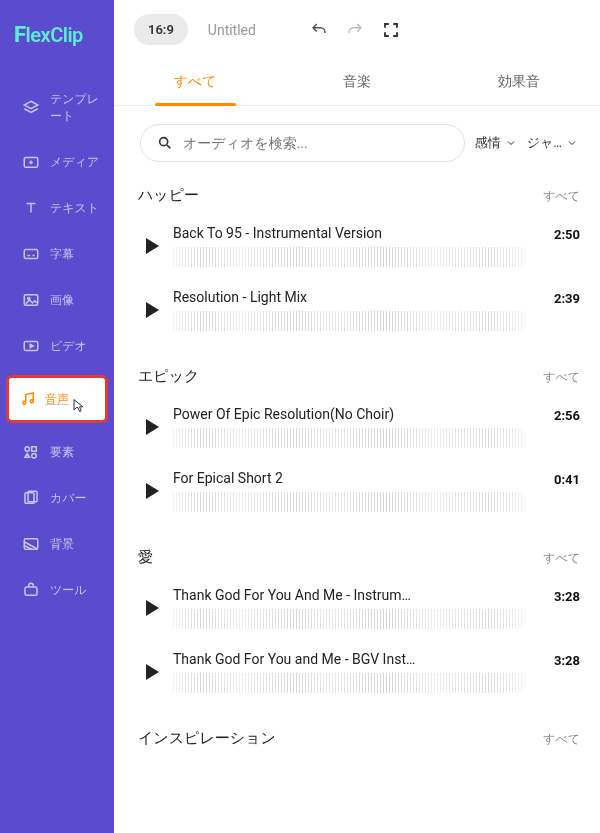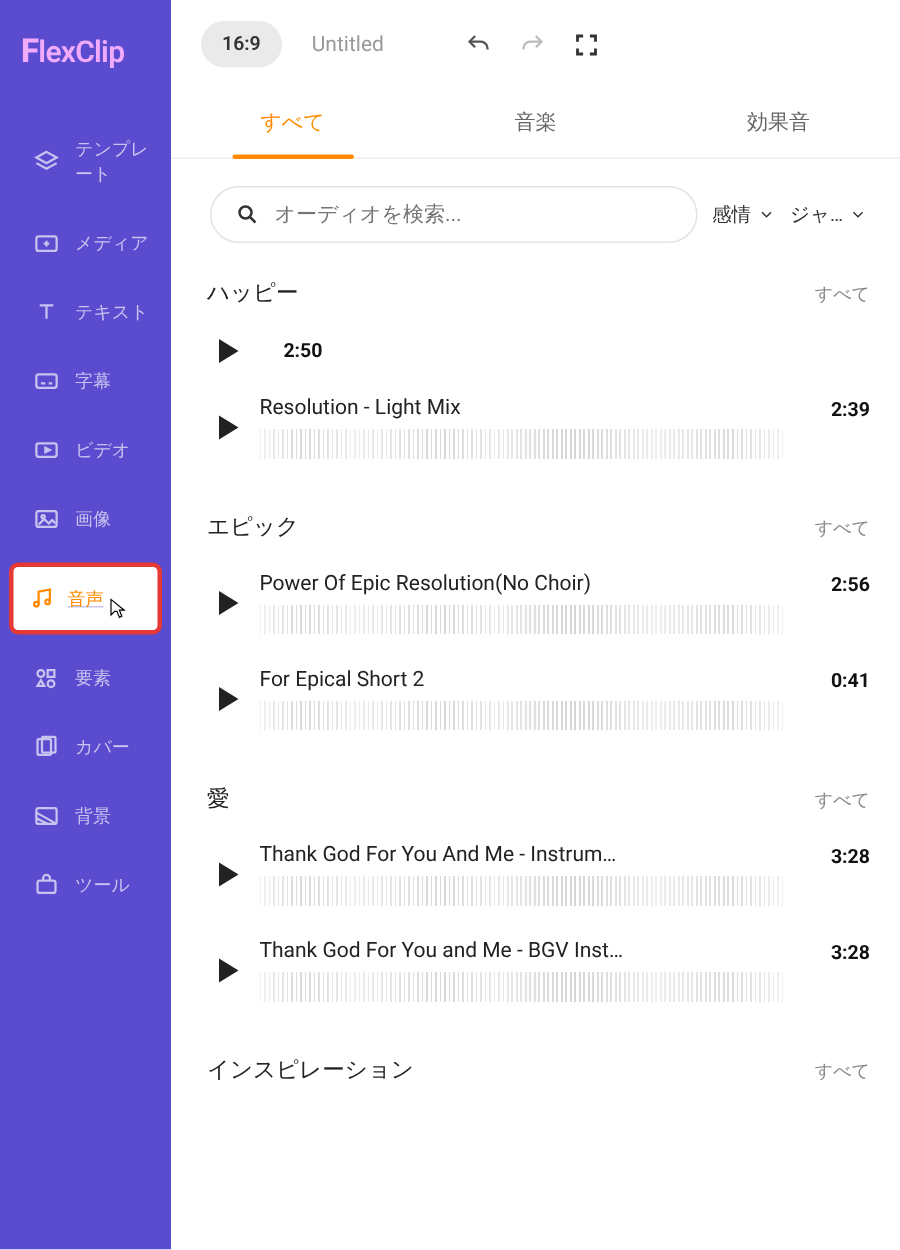--- a/index.html
+++ b/index.html
@@ -1,18 +1,18 @@
 <!DOCTYPE html>
 <html><head>
 <meta charset="utf-8">
 <style>
   * { margin: 0; padding: 0; box-sizing: border-box; font-family: -apple-system, BlinkMacSystemFont, "Segoe UI", Roboto, sans-serif; }
   body { width: 600px; height: 833px; overflow: hidden; background: #fff; display: flex; }
   .sidebar { width: 114px; background: #5a4bcf; display: flex; flex-direction: column; }
-  .logo { color: #f0abfc; font-size: 20px; font-weight: 600; padding: 22px 10px 30px 14px; letter-spacing: -0.5px; }
+  .logo { color: #5eead4; font-size: 20px; font-weight: 600; padding: 22px 10px 30px 14px; letter-spacing: -0.5px; }
   .logo .f { font-weight: 800; font-size: 22px; }
   .side-items { display: flex; flex-direction: column; gap: 0; }
   .side-item { display: flex; align-items: center; gap: 10px; padding: 14px 10px 14px 22px; color: #c9c3f0; font-size: 12px; cursor: pointer; position: relative; }
   .side-item svg { width: 18px; height: 18px; flex-shrink: 0; }
   .side-item.active-wrap { padding: 6px 6px; }
   .side-active-box { background: #fff; border: 3px solid #e53935; border-radius: 6px; width: 100%; padding: 12px 10px; display: flex; align-items: center; gap: 8px; position: relative; text-decoration: underline; }
   .side-active-box svg.music { width: 18px; height: 18px; }
   .side-active-box .lbl { color: #ff8a00; font-size: 12px; font-weight: 500; }
   .side-active-box svg.cursor { width: 14px; height: 16px; position: absolute; right: 20px; bottom: 6px; }
   .main { flex: 1; display: flex; flex-direction: column; height: 833px; }
@@ -81,33 +81,33 @@
     <div class="side-item">
       <svg viewBox="0 0 24 24" fill="none" stroke="#c9c3f0" stroke-width="2">
           <rect x="3" y="6" width="18" height="12" rx="2"></rect>
           <path d="M7 14h4M14 14h3"></path>
         </svg>
       <span>字幕</span>
     </div>
 
     <div class="side-item">
       <svg viewBox="0 0 24 24" fill="none" stroke="#c9c3f0" stroke-width="2">
-          <rect x="3" y="6" width="18" height="12" rx="2"></rect>
-          <path d="M11 10l4 2-4 2z" fill="#c9c3f0"></path>
-        </svg>
-      <span>ビデオ</span>
-    </div>
-
-    <div class="side-item">
-      <svg viewBox="0 0 24 24" fill="none" stroke="#c9c3f0" stroke-width="2">
           <rect x="3" y="5" width="18" height="14" rx="2"></rect>
           <circle cx="9" cy="10" r="1.5"></circle>
           <path d="M5 17l5-5 4 4 3-3 3 3"></path>
         </svg>
       <span>画像</span>
+    </div>
+
+    <div class="side-item">
+      <svg viewBox="0 0 24 24" fill="none" stroke="#c9c3f0" stroke-width="2">
+          <rect x="3" y="6" width="18" height="12" rx="2"></rect>
+          <path d="M11 10l4 2-4 2z" fill="#c9c3f0"></path>
+        </svg>
+      <span>ビデオ</span>
     </div>
 
     <div class="side-item active-wrap">
       <div class="side-active-box">
         <svg class="music" viewBox="0 0 24 24" fill="none" stroke="#ff8a00" stroke-width="2">
             <path d="M9 17V6l10-2v11"></path>
             <circle cx="7" cy="17" r="2"></circle>
             <circle cx="17" cy="15" r="2"></circle>
           </svg>
         <span class="lbl">音声</span>
@@ -202,20 +202,24 @@
       </div>
     </div>
 
     <div class="section">
       <div class="sec-head">
         <div class="sec-title">ハッピー</div>
         <div class="sec-all">すべて</div>
       </div>
       <div class="track">
         <div class="play-btn"></div>
+        <div class="track-body">
+          <div class="track-title">Back To 95 - Instrumental Version</div>
+          <div class="wave"></div>
+        </div>
         <div class="dur">2:50</div>
       </div>
       <div class="track">
         <div class="play-btn"></div>
         <div class="track-body">
           <div class="track-title">Resolution - Light Mix</div>
           <div class="wave"></div>
         </div>
         <div class="dur">2:39</div>
       </div>

